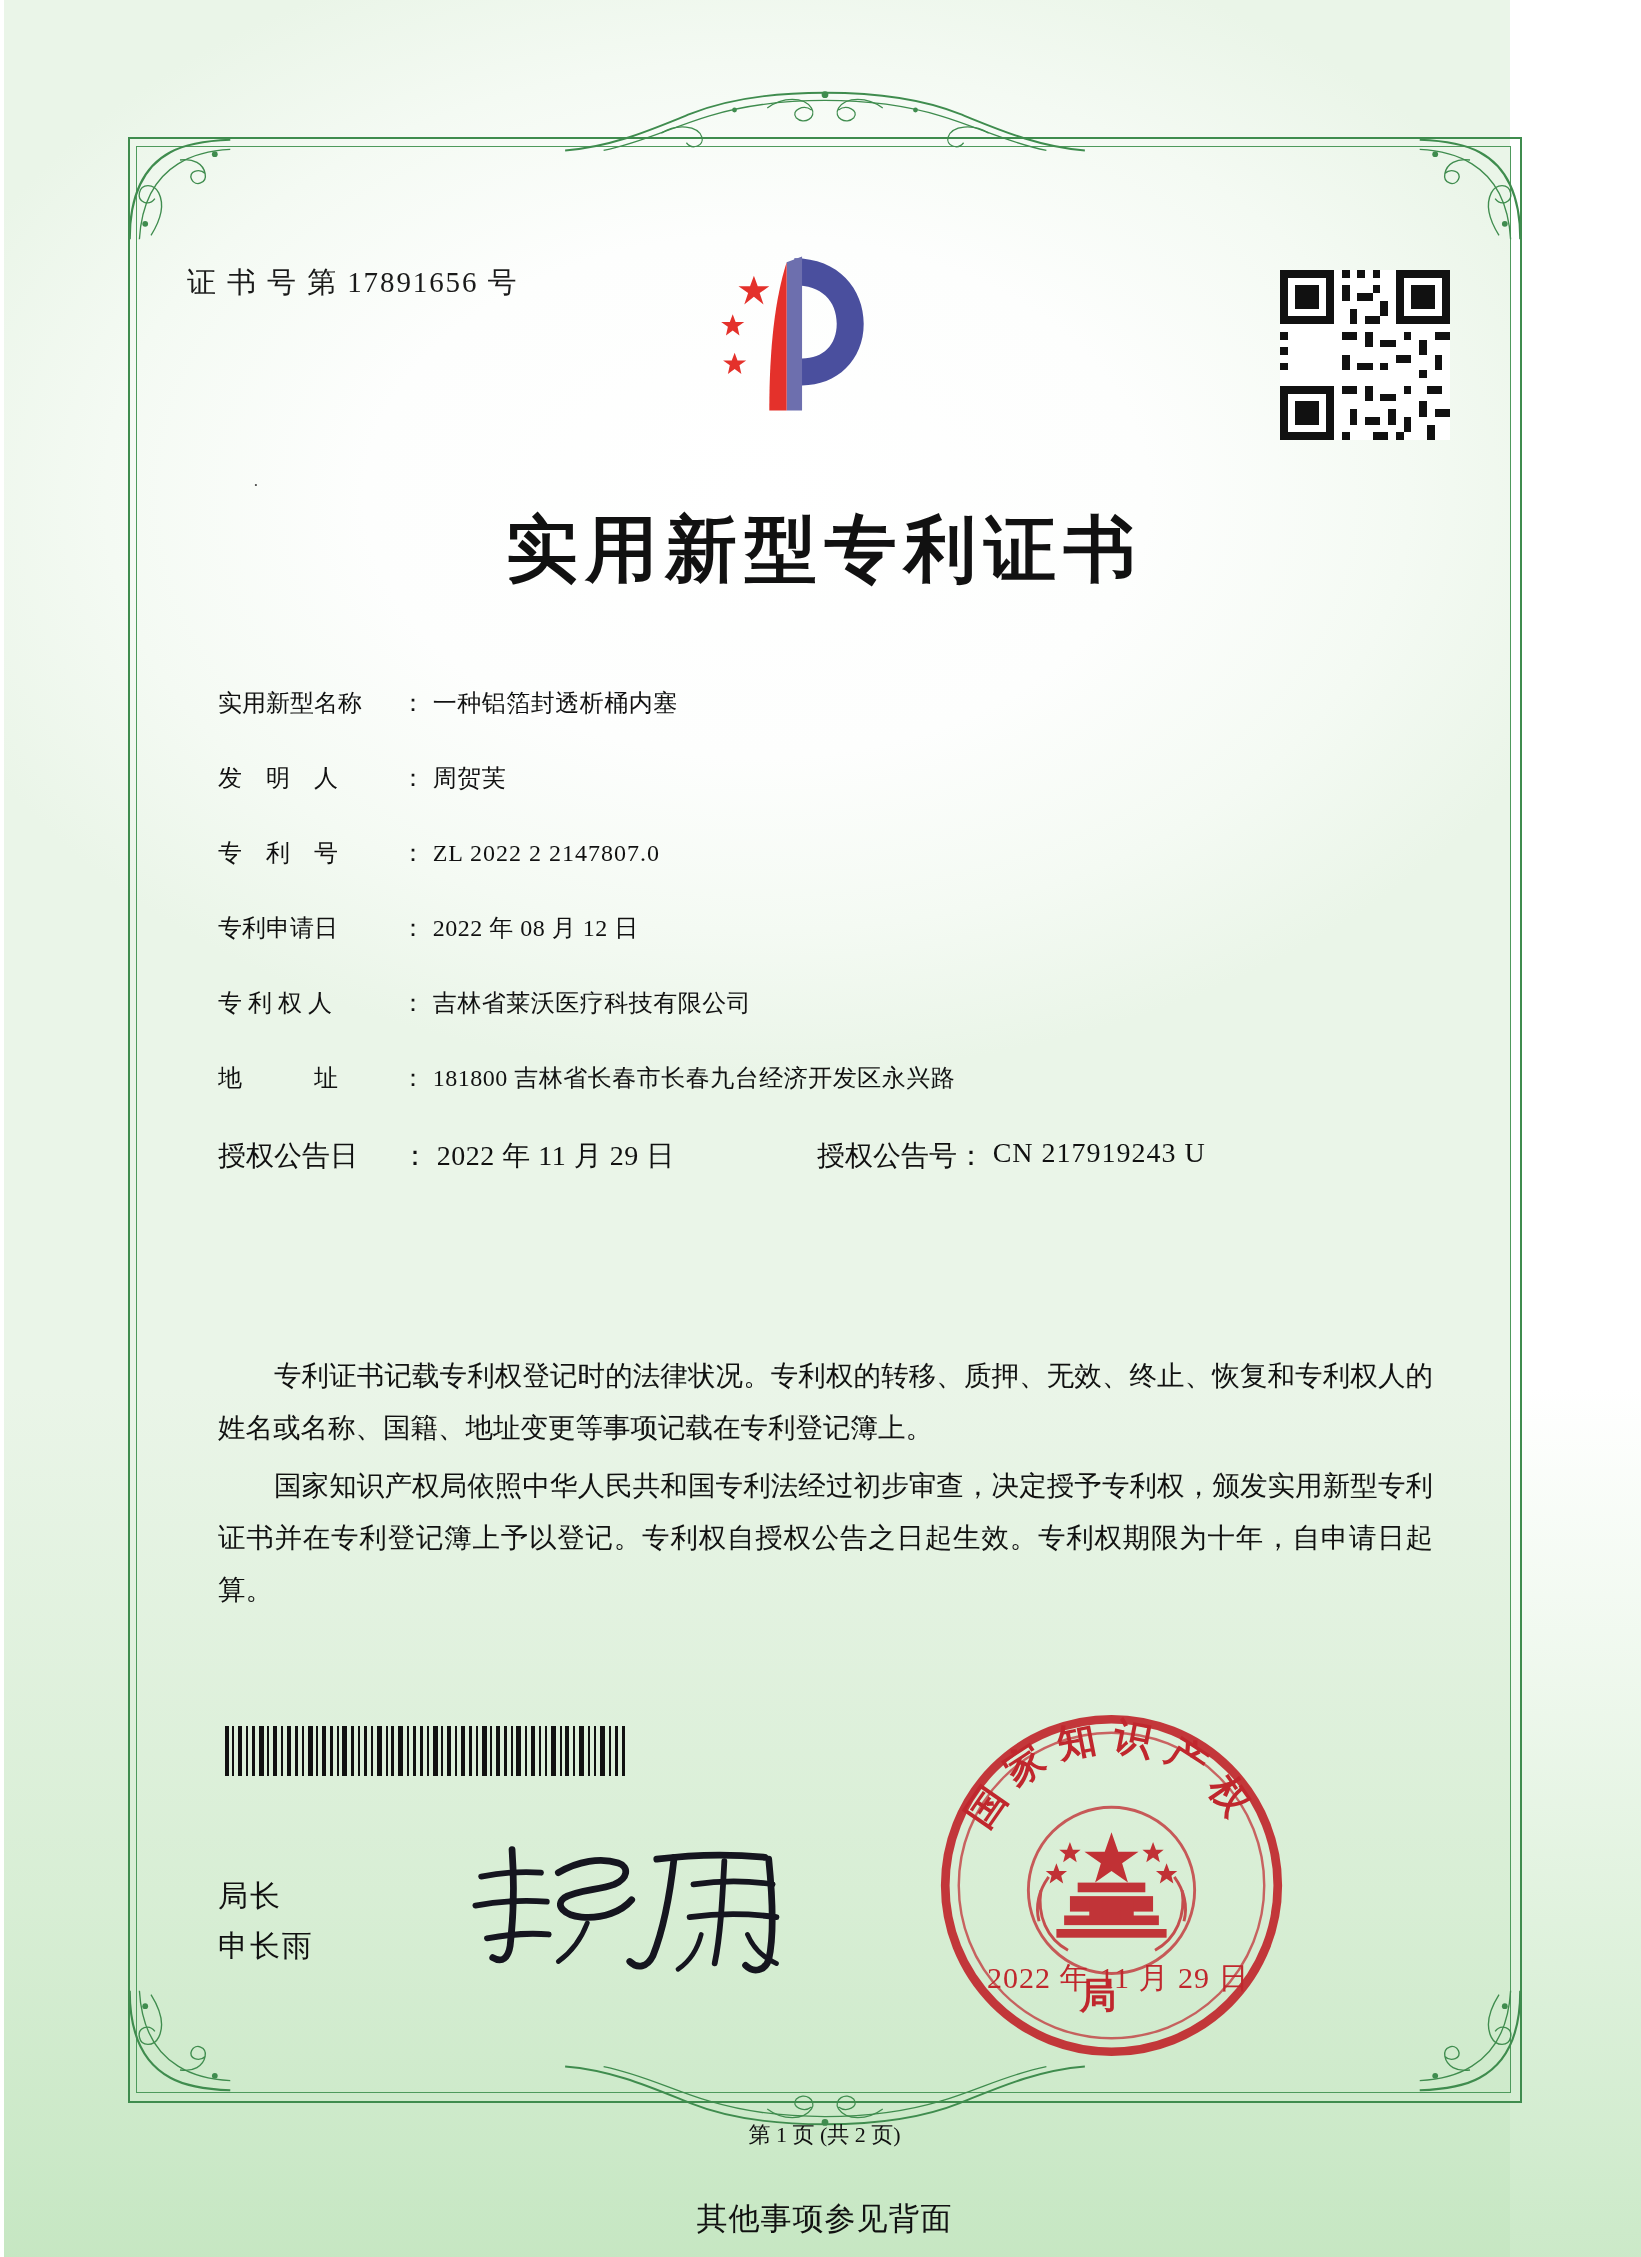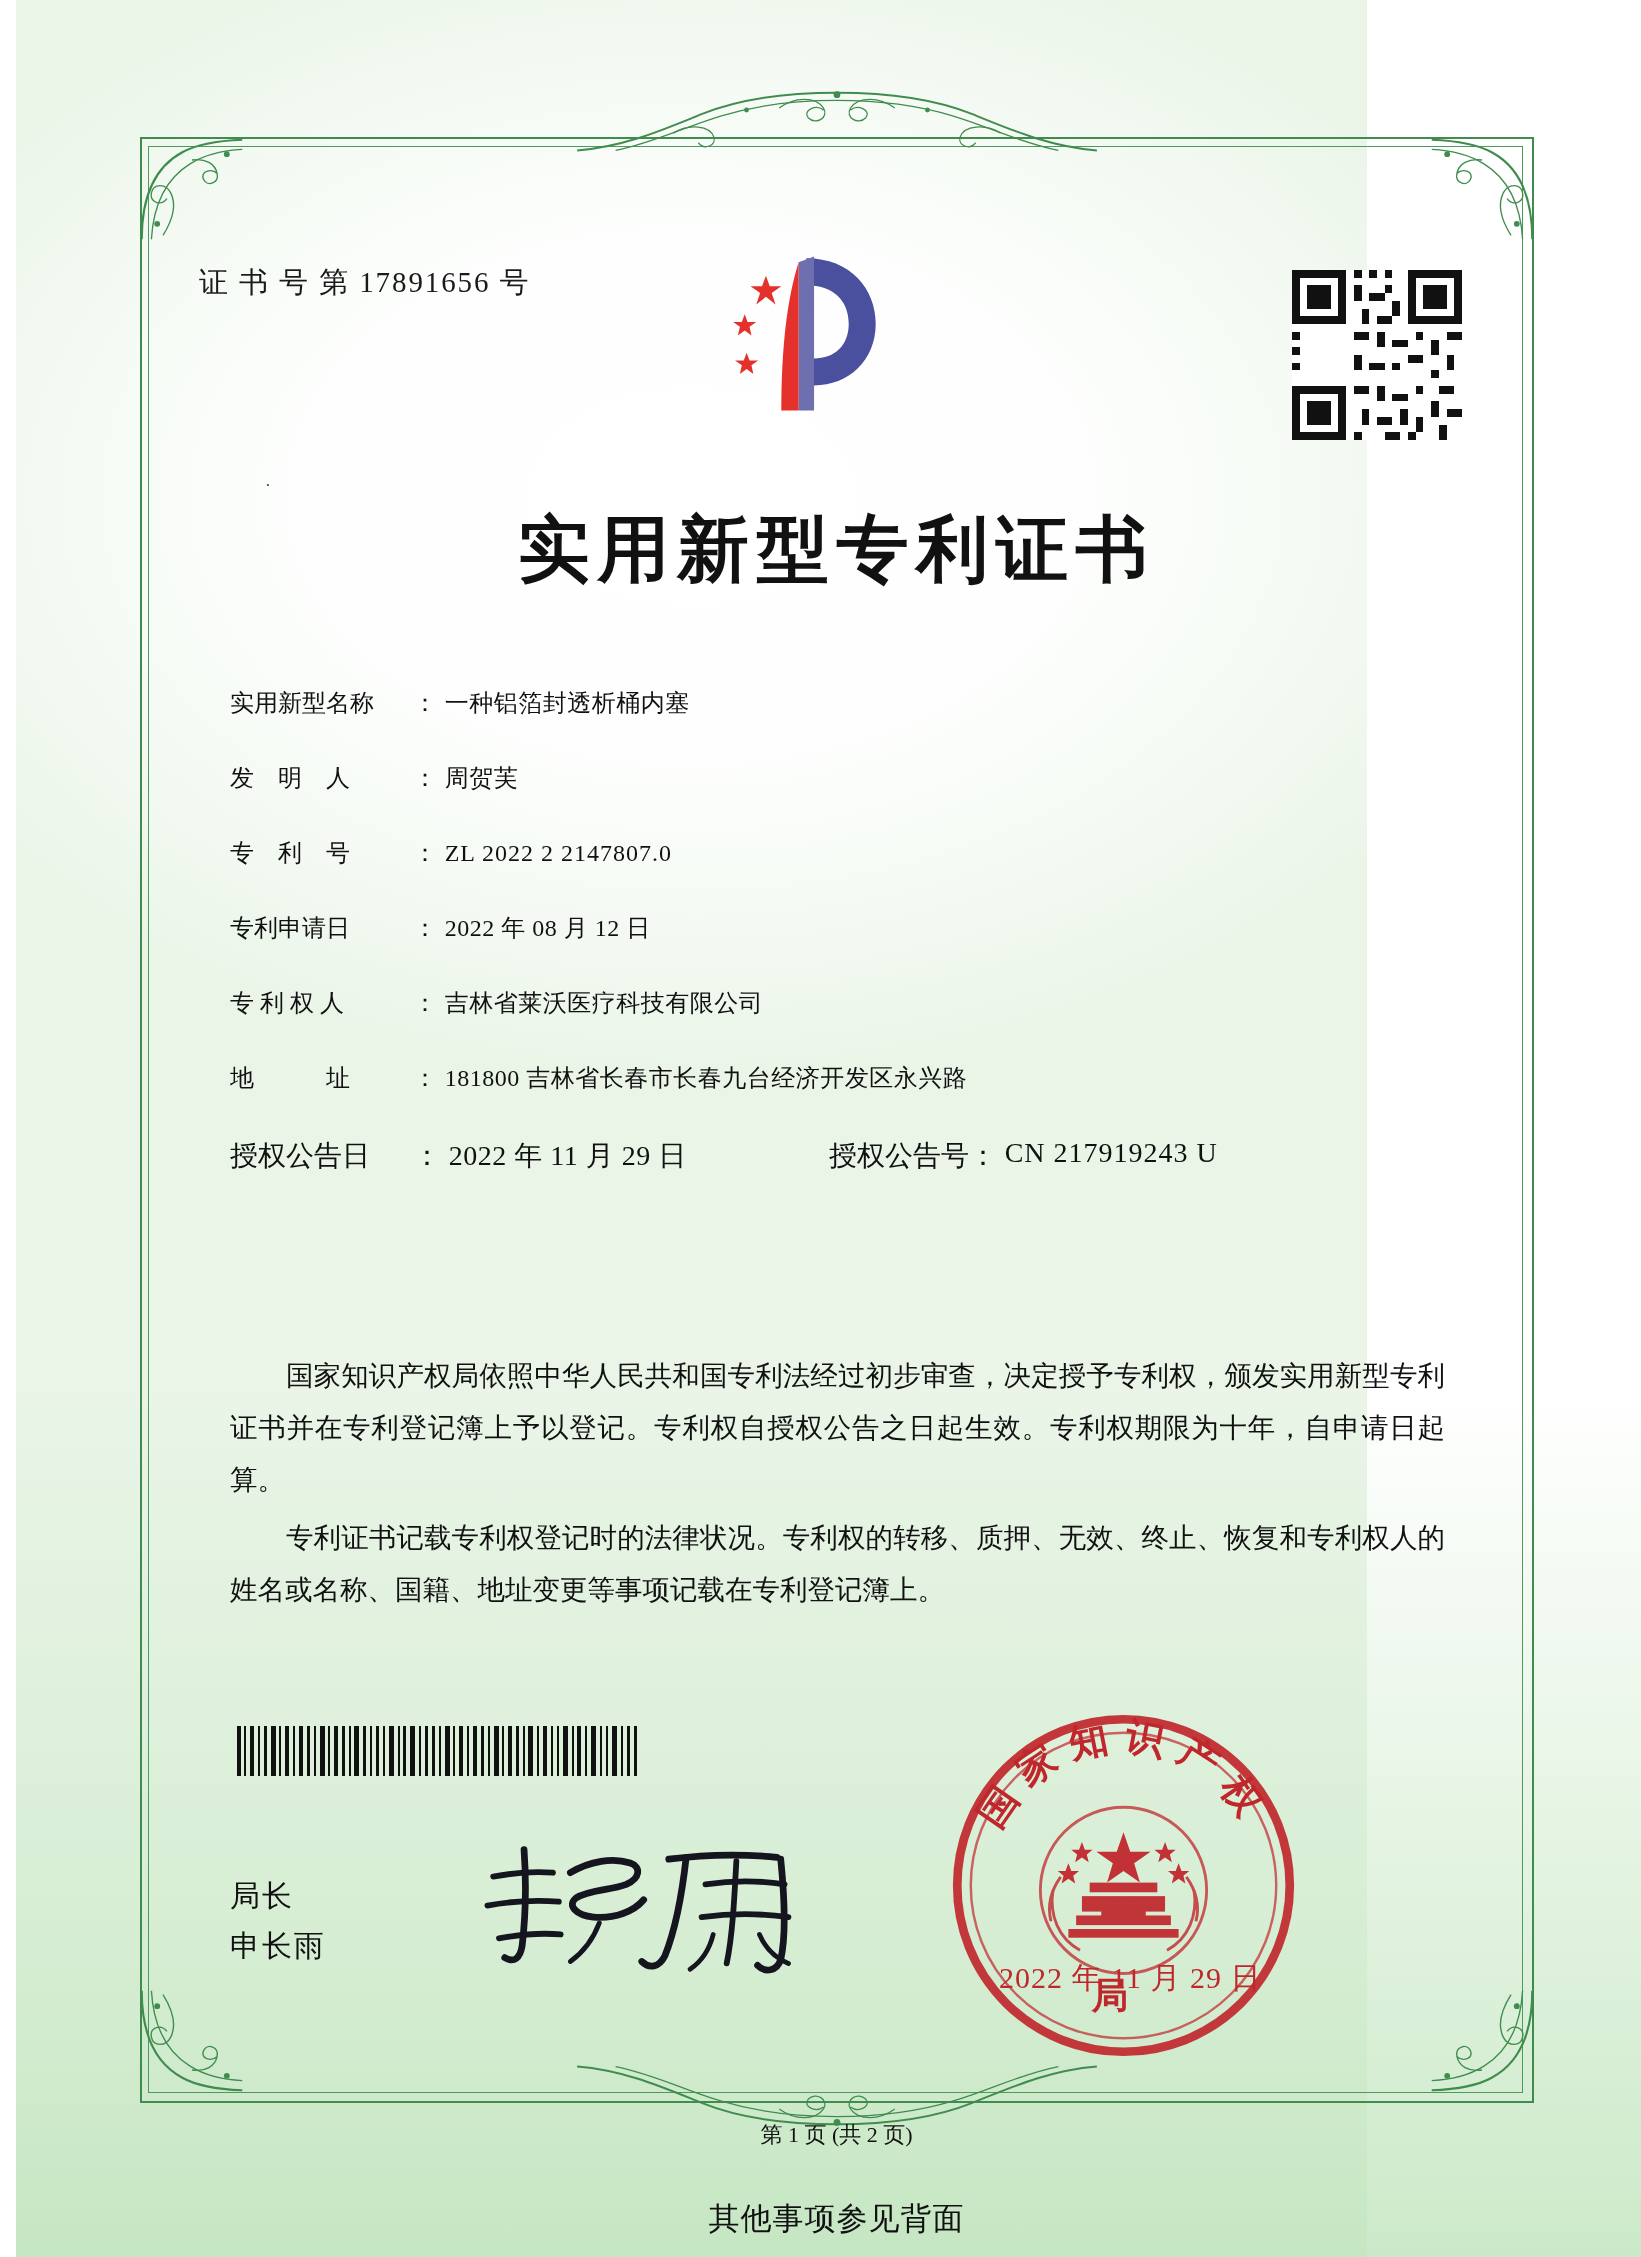--- a/index.html
+++ b/index.html
@@ -11,23 +11,23 @@
     width: 1641px;
     height: 2257px;
     font-family: "Liberation Serif", "DejaVu Serif", serif;
     position: relative;
     overflow: hidden;
   }
 
   
   .certificate {
     position: absolute;
-    left: 16px;
+    left: 4px;
     top: 0;
-    width: 1351px;
+    width: 1506px;
     height: 2257px;
     background:
       radial-gradient(ellipse 869px 579px at 50% 22%, #ffffff 0%, #fdfefd 45%, #f4faf3 75%, #eaf5e8 100%),
       linear-gradient(to bottom, #ffffff 0%, #fbfdfa 40%, #e9f4e6 80%, #dcefd8 100%);
   }
 
   
   .bg-tint {
     position: absolute;
     left: 0;
@@ -476,22 +476,22 @@
       </span>
       <span class="col-right">
         <span>授权公告号</span>
         <span class="field-colon">：</span>
         <span class="field-value mono">CN 217919243 U</span>
       </span>
     </div>
   </div>
 
   <div class="paragraphs">
+    <p>专利证书记载专利权登记时的法律状况。专利权的转移、质押、无效、终止、恢复和专利权人的姓名或名称、国籍、地址变更等事项记载在专利登记簿上。</p>
     <p>国家知识产权局依照中华人民共和国专利法经过初步审查，决定授予专利权，颁发实用新型专利证书并在专利登记簿上予以登记。专利权自授权公告之日起生效。专利权期限为十年，自申请日起算。</p>
-    <p>专利证书记载专利权登记时的法律状况。专利权的转移、质押、无效、终止、恢复和专利权人的姓名或名称、国籍、地址变更等事项记载在专利登记簿上。</p>
   </div>
 
   <div class="barcode">
     <svg viewBox="0 0 420 52" shape-rendering="crispEdges">
       <rect width="420" height="52" fill="none"></rect>
       <g fill="#111111">
         <rect x="0" y="0" width="4" height="52"></rect>
           <rect x="7" y="0" width="2" height="52"></rect>
         <rect x="13" y="0" width="5" height="52"></rect>
           <rect x="22" y="0" width="2" height="52"></rect>

